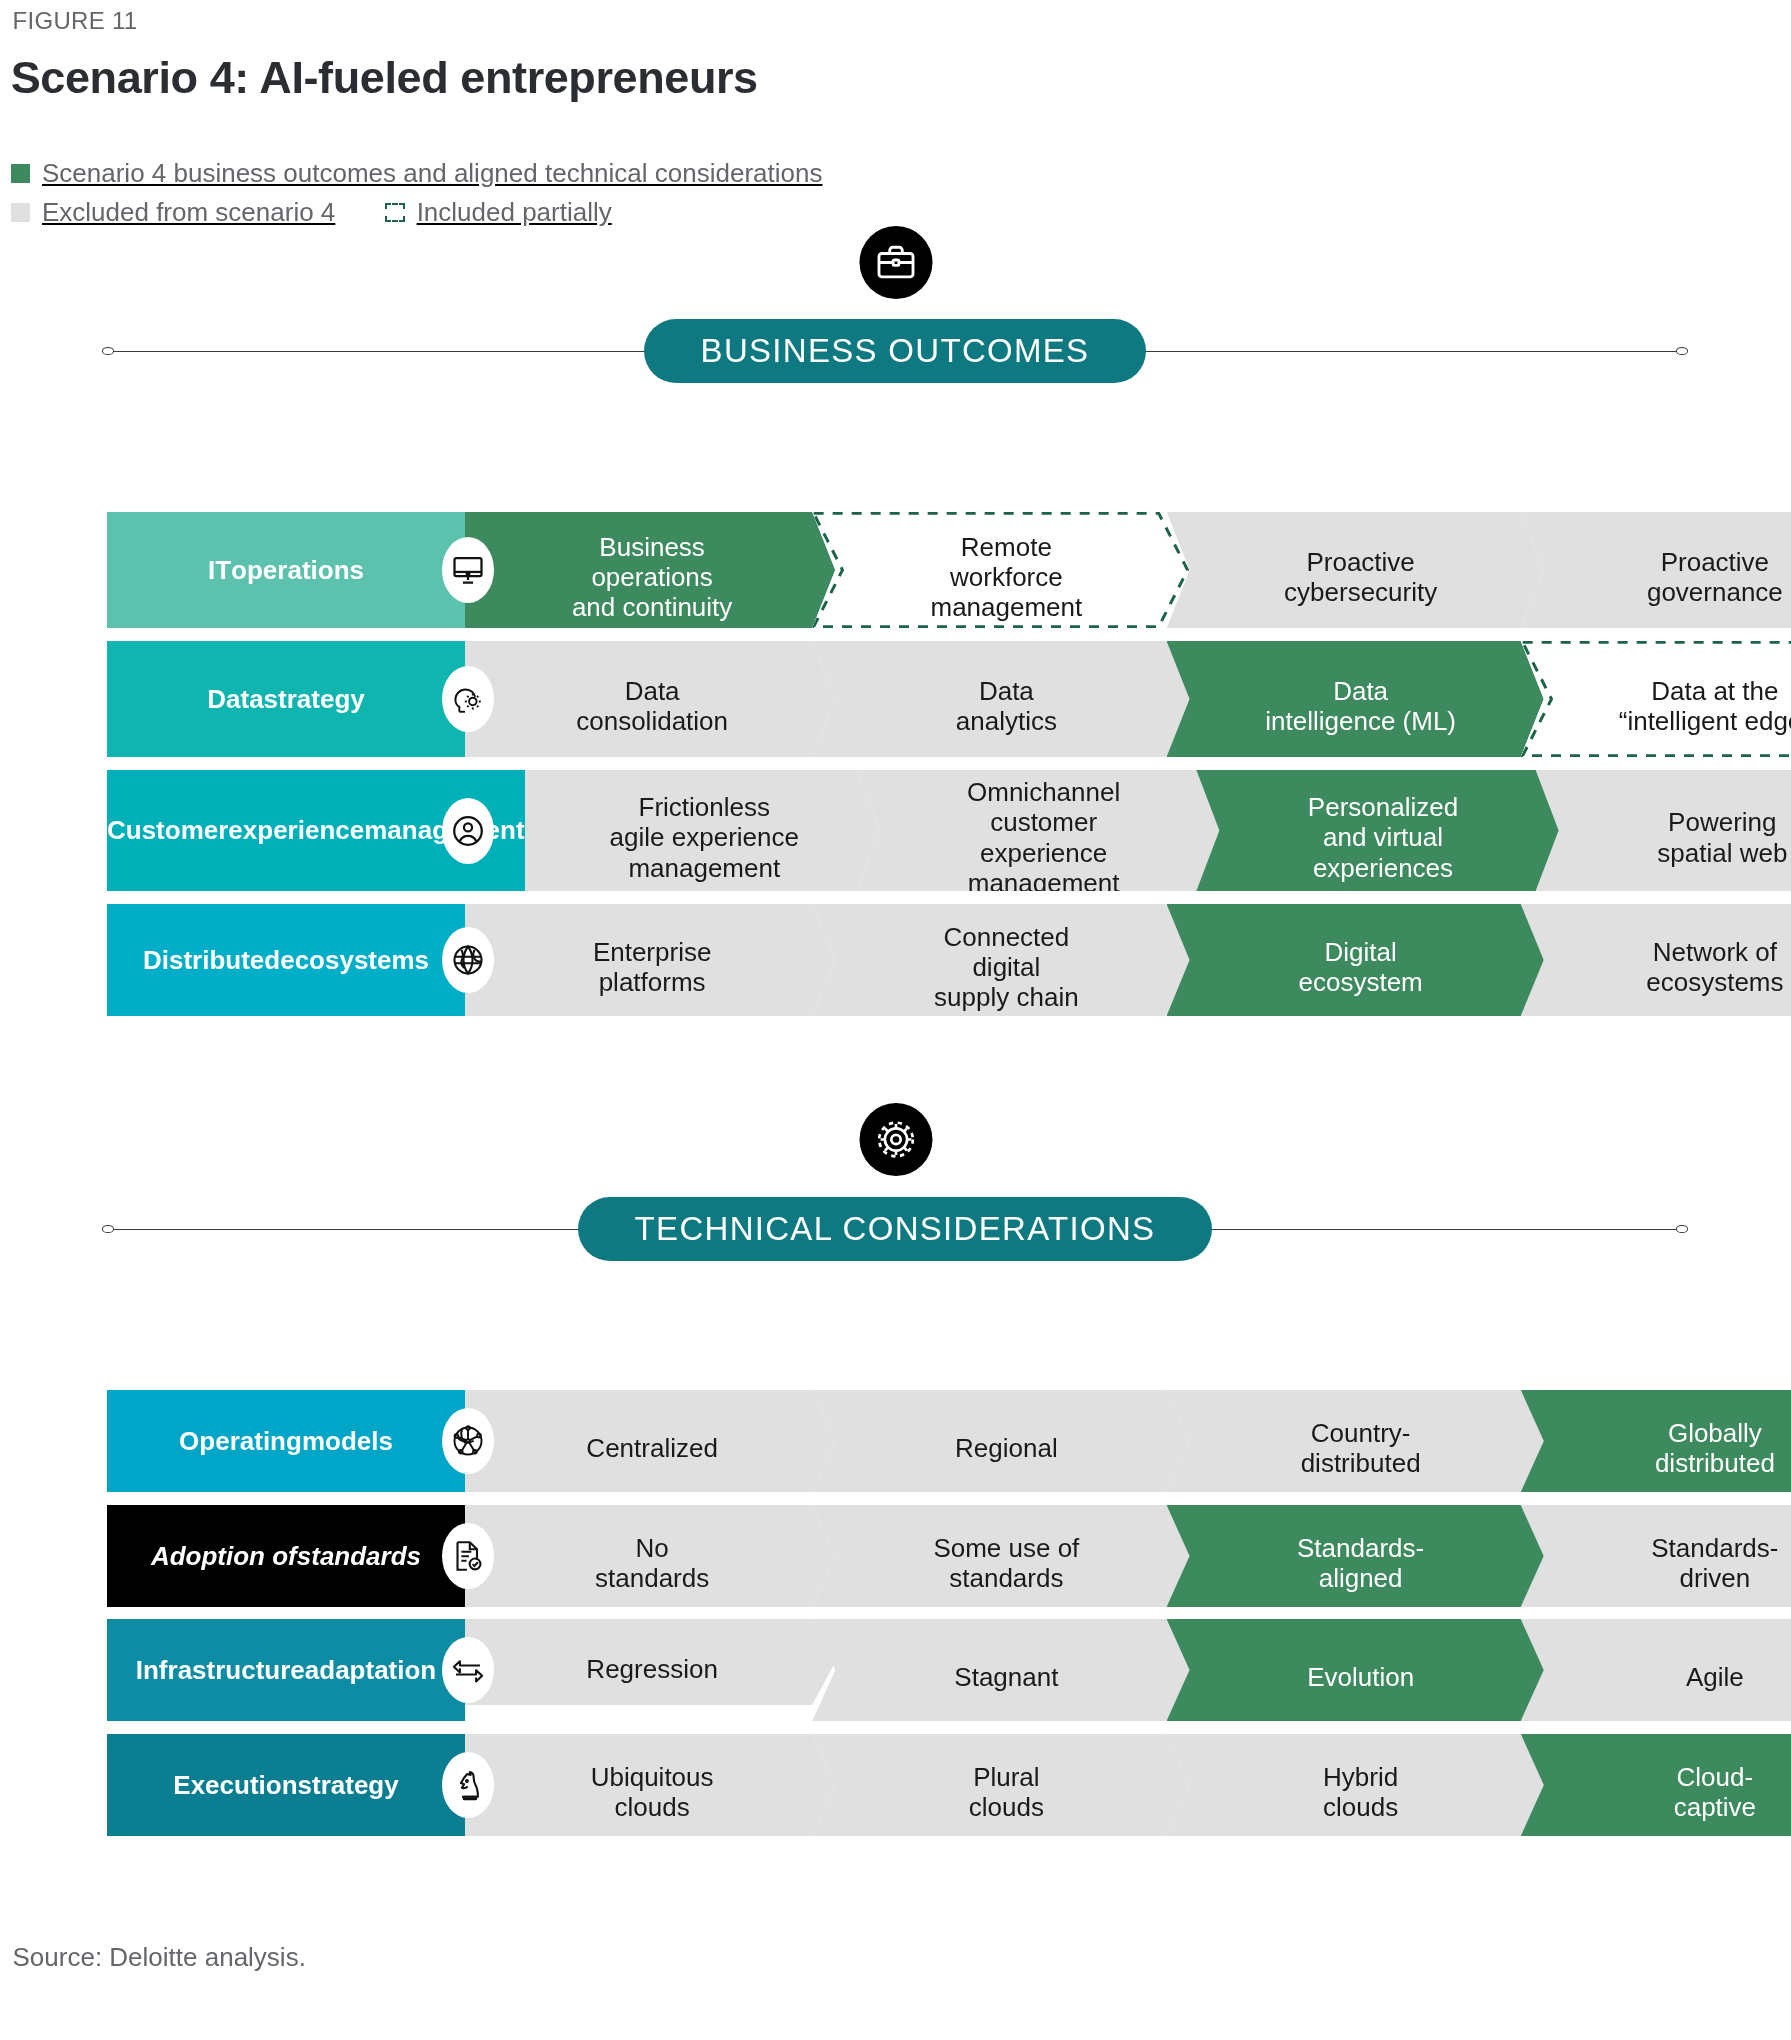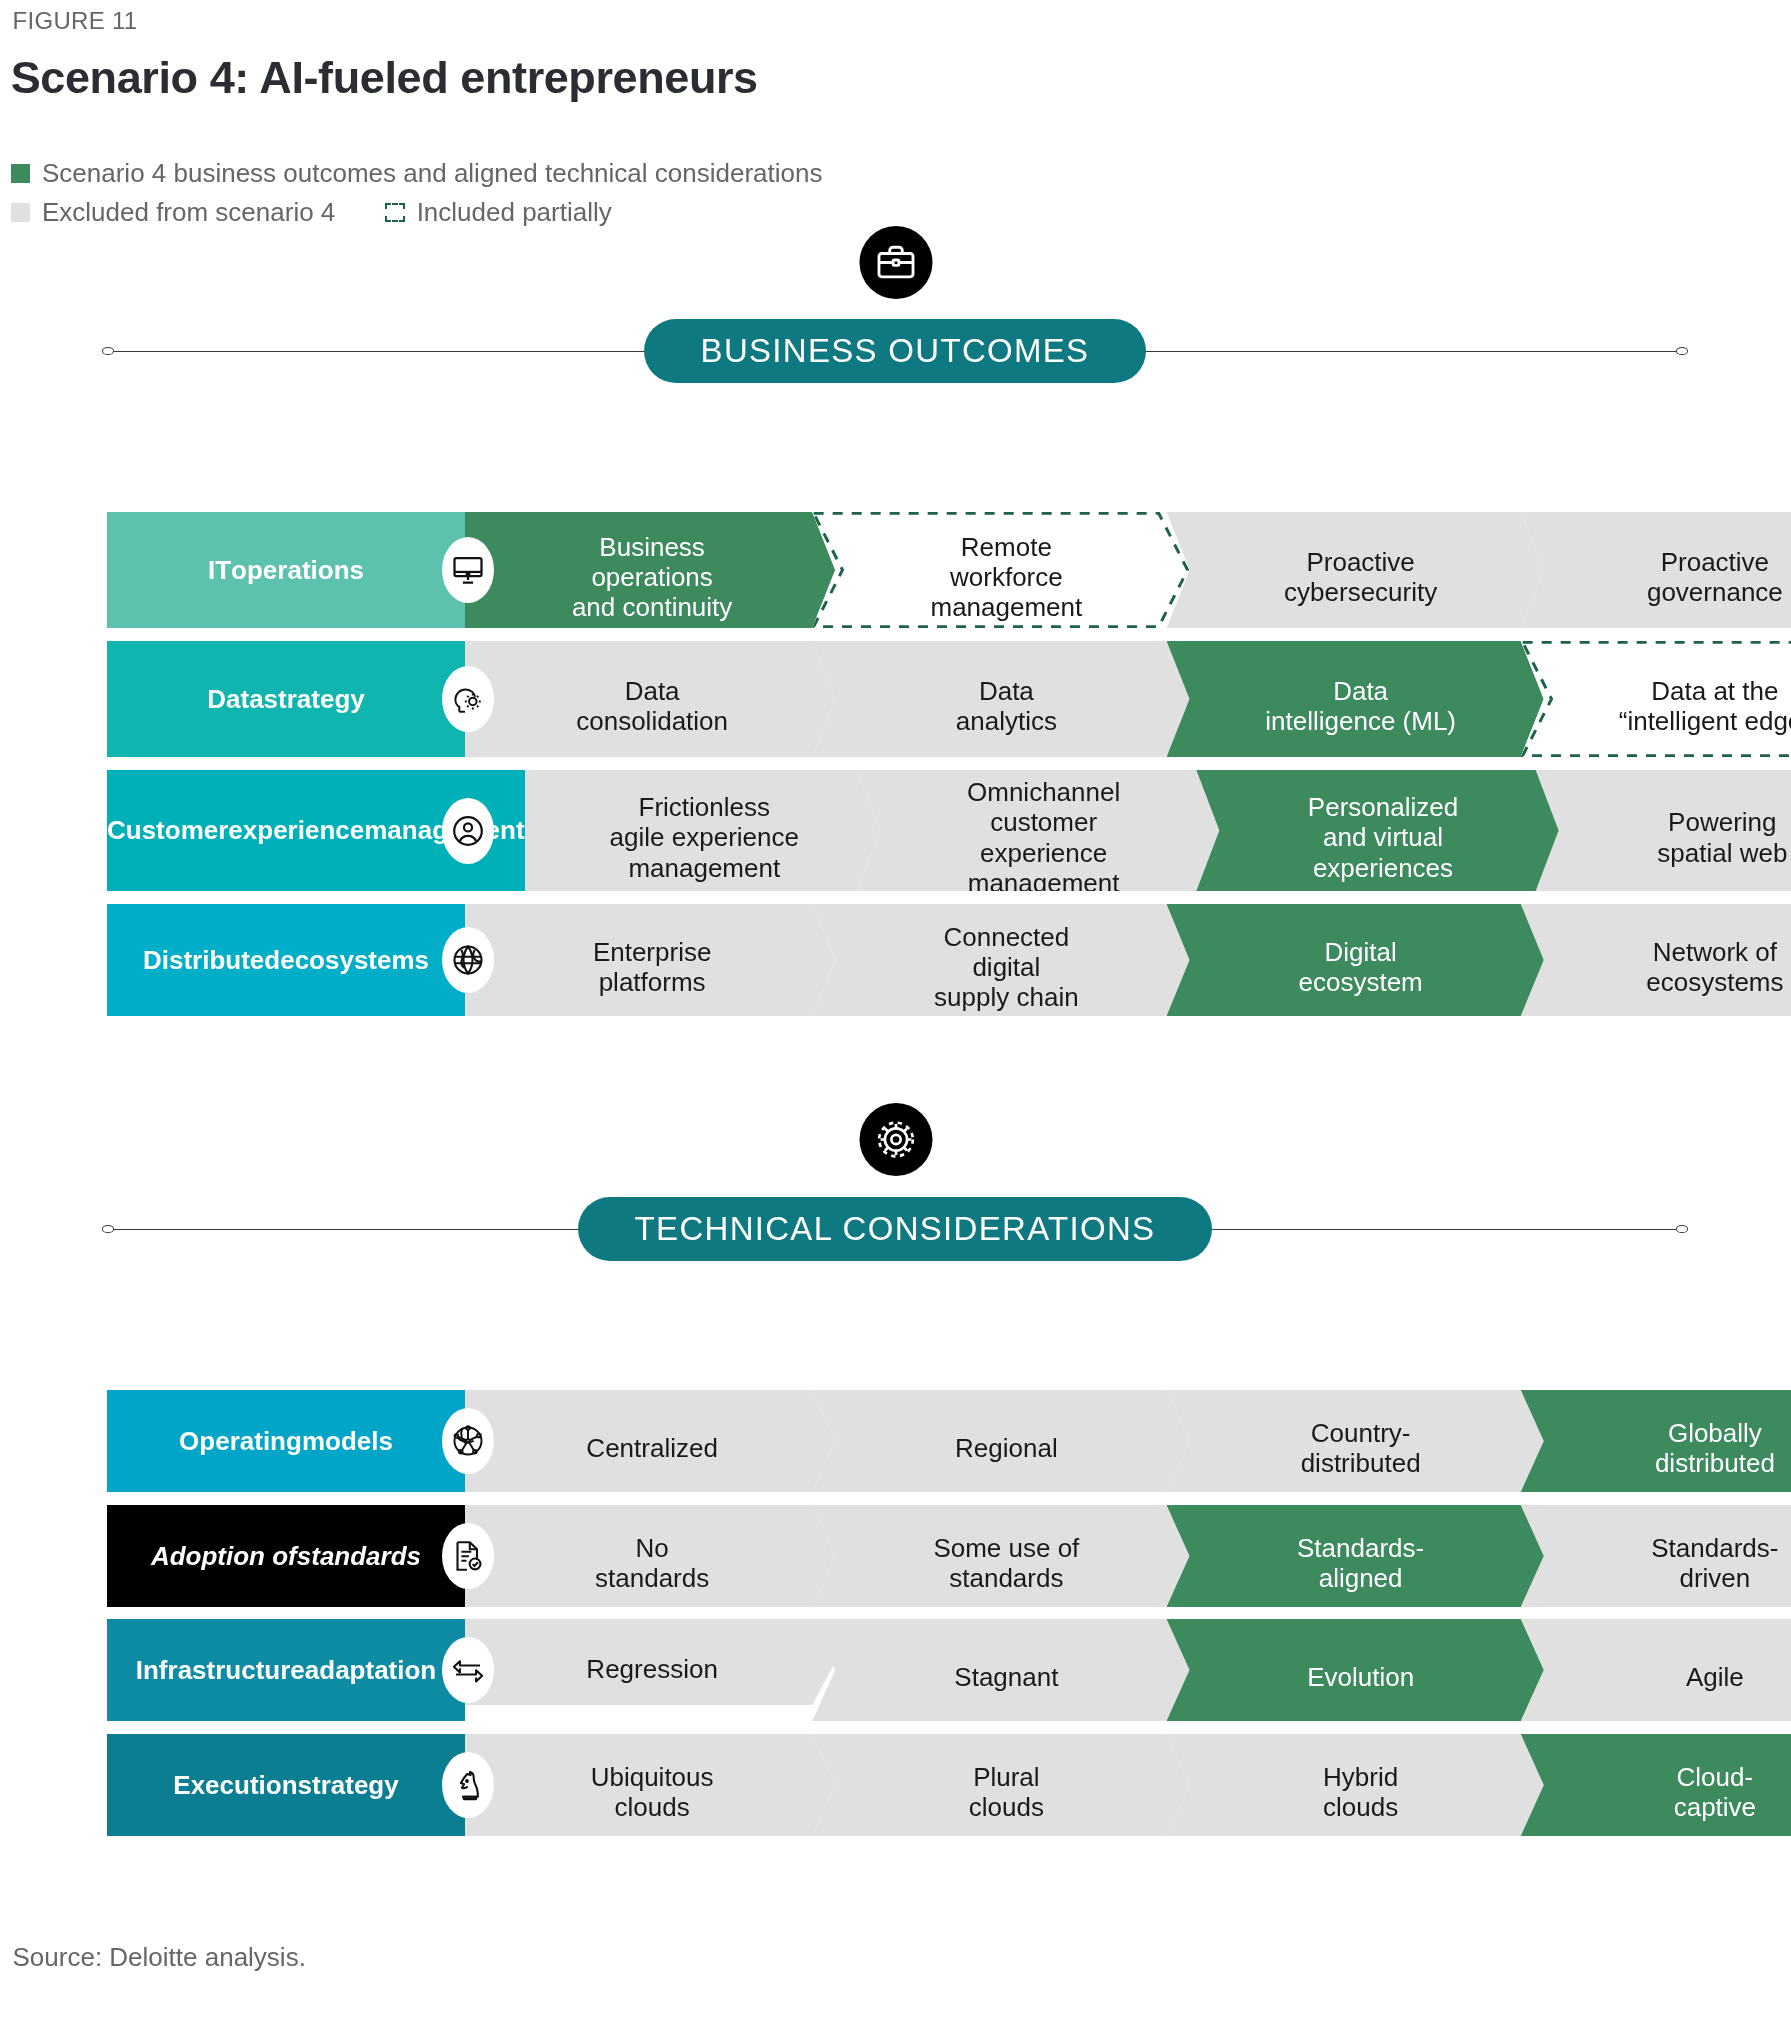--- a/index.html
+++ b/index.html
@@ -29,21 +29,21 @@
   .fig-title {
     position: absolute;
     left: 10.7px; top: 52px;
     font-size: 45px;
     font-weight: bold;
     color: #2a2d31;
     letter-spacing: -0.4px;
   }
 
   
-  .legend { position: absolute; left: 10.7px; top: 154px; }
+  .legend { position: absolute; left: 10.7px; top: 154px; text-decoration: underline; }
   .legend-row { display: flex; align-items: center; height: 39px; }
   .legend-item { display: flex; align-items: center; }
   .swatch {
     width: 19.7px; height: 19.7px;
     margin-right: 11.6px;
     flex: 0 0 auto;
   }
   .swatch.green { background: #3d8a5f; }
   .swatch.grey  { background: #e0e0e0; }
   .swatch.dashed {

